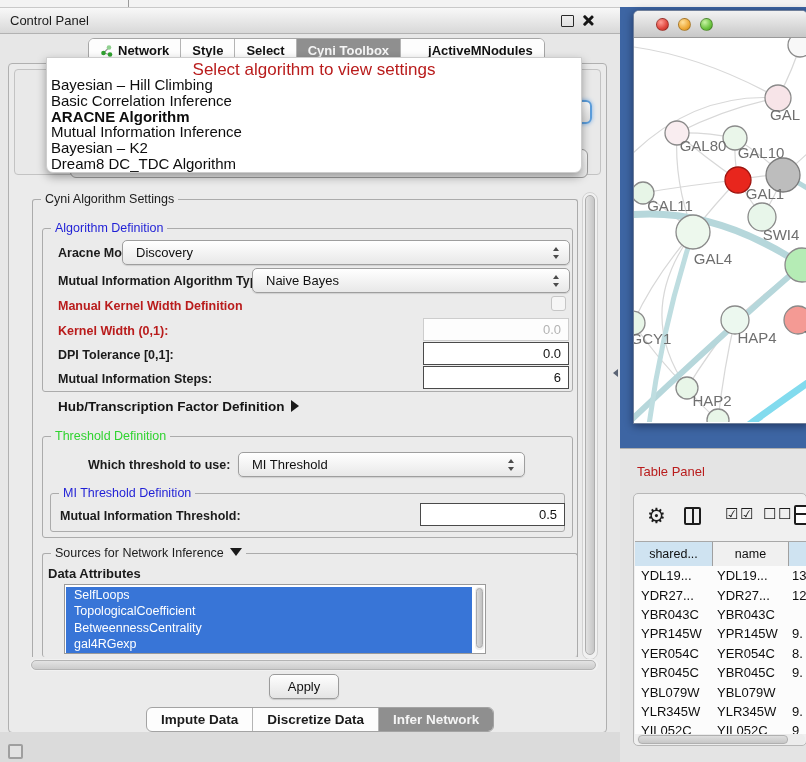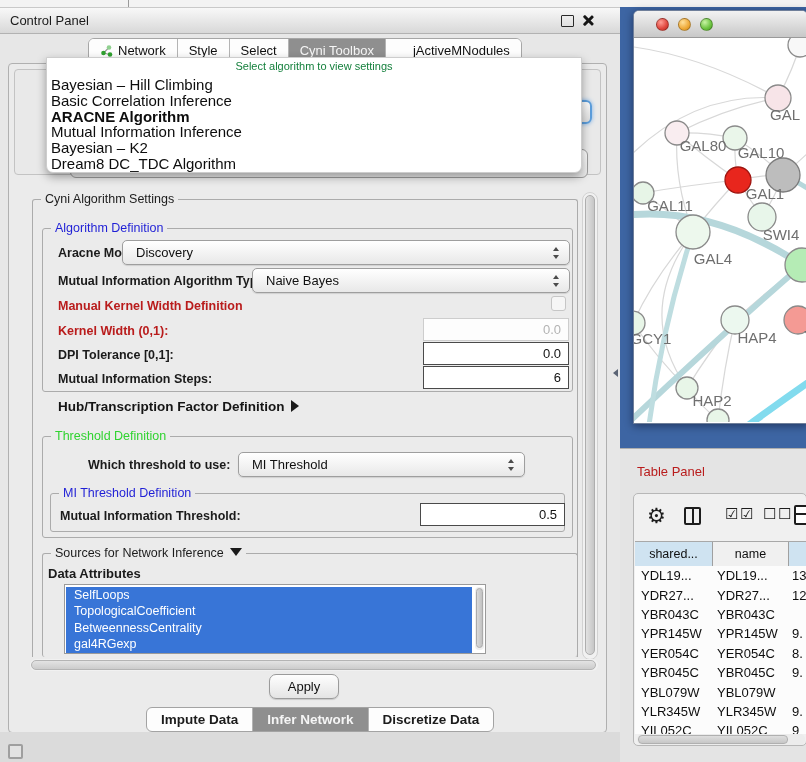--- a/index.html
+++ b/index.html
@@ -15,40 +15,40 @@
   .cp-titlebar{left:0;top:8px;width:620px;height:25px;
     background:linear-gradient(#f8f8f8,#d8d8d8);border-bottom:1px solid #b2b2b2;}
   .cp-title{position:absolute;left:10px;top:5px;font-size:13px;color:#1b1b1b;}
   .win-float{position:absolute;left:561px;top:7px;width:11px;height:10px;border:1.6px solid #2a2a2a;border-radius:1px;}
   .win-close{position:absolute;left:581px;top:6px;width:13px;height:13px;}
   .win-close i{position:absolute;left:5.5px;top:0;width:2.6px;height:13px;background:#161616;border-radius:1px;}
   .win-close i.a{transform:rotate(45deg);} .win-close i.b{transform:rotate(-45deg);}
 
   
   .tabbar{left:88px;top:38px;height:23px;display:flex;background:#fdfdfd;border:1px solid #a6a6a6;
-    border-radius:6px;overflow:hidden;}
+    border-radius:6px;overflow:hidden;font-weight:bold;}
   .tab{display:flex;align-items:center;gap:5px;padding:0 11px;font-size:13px;color:#111;
     border-right:1px solid #b4b4b4;background:#fdfdfd;white-space:nowrap;}
   .tab:last-child{border-right:none;margin-left:16px;}
   .tab.sel{background:#8f8f8f;color:#f6f6f6;align-items:center;}
 
   
   .cp-body{left:8px;top:63px;width:597px;height:668px;background:#ebebeb;border:1px solid #b0b0b0;border-radius:4px;}
   .inner-top{left:14px;top:69px;width:585px;height:104px;background:#e9e9e9;border:1px solid #c3c3c3;border-radius:4px;}
 
   
   .hidden-combo{left:70px;top:149px;width:518px;height:29px;border:1px solid #9c9c9c;border-radius:6px;
     background:linear-gradient(#fdfdfd,#e7e7e7);color:#a9a9a9;font-size:13px;display:flex;align-items:center;padding-left:12px;z-index:8;box-sizing:border-box;}
   .focus-combo{left:556px;top:100px;width:36px;height:24px;border:2px solid #5b9ddb;border-radius:6px;
     background:linear-gradient(#fafafa,#dcdcdc);box-shadow:0 0 4px #7ab0e8;z-index:8;box-sizing:border-box;}
 
   
   .popup{left:46px;top:57px;width:536px;height:116px;background:#ffffff;border:1px solid #cdcdcd;
     border-radius:0 0 7px 7px;box-shadow:0 4px 10px rgba(0,0,0,.35);z-index:30;box-sizing:border-box;}
-  .popup-hint{height:17px;padding-top:2px;text-align:center;color:#15803d;font-size:11px;}
+  .popup-hint{height:17px;padding-top:2px;text-align:center;color:#b91c1c;font-size:17px;}
   .popup-item{height:15.8px;line-height:15.8px;padding-left:4px;font-size:15px;color:#0d0d0d;white-space:nowrap;}
   .popup-item.bold{font-weight:bold;}
 
   
   .group{border:1px solid #ababab;border-radius:3px;box-sizing:border-box;}
   .legend{position:absolute;top:-8px;left:8px;background:#ebebeb;padding:0 4px;font-size:12.5px;color:#1c1c1c;white-space:nowrap;}
   .legend.blue{color:#1f1fd6;} .legend.green{color:#30d330;}
 
   .lbl{position:absolute;font-size:12.5px;font-weight:bold;color:#1b1b1b;white-space:nowrap;}
   .lbl.dis{color:#b91c1c;}
@@ -263,33 +263,33 @@
       </div>
   </div>
 
   <div class="abs vscroll">
       <i></i>
     </div>
   <div class="abs hscroll">
       <i></i>
     </div>
 
-  <div class="btn" style="left:269px;top:674px;width:68px;height:23px;border-radius:7px;">
+  <div class="btn" style="left:269px;top:674px;width:68px;height:23px;">
     <span>Apply</span>
   </div>
 
   <div class="abs bottom-tabs">
     <div class="btab">
         <span>Impute Data</span>
       </div>
+    <div class="btab">
+        <span>Discretize Data</span>
+      </div>
     <div class="btab sel">
         <span>Infer Network</span>
-      </div>
-    <div class="btab">
-        <span>Discretize Data</span>
       </div>
   </div>
 
   <div class="abs below-strip"></div>
   <div class="abs mini-square"></div>
   <div class="abs split-arrow"></div>
 
   <div class="abs desktop"></div>
   <div class="abs net-window">
     <svg id="net-graph" viewBox="0 0 172 385">

